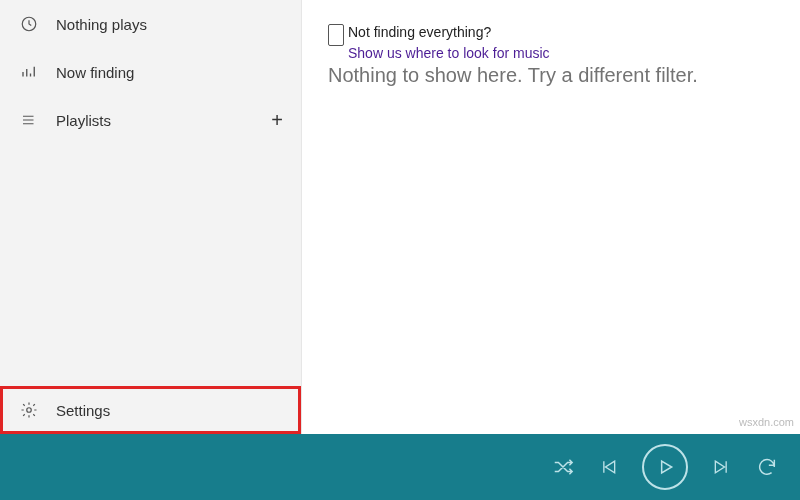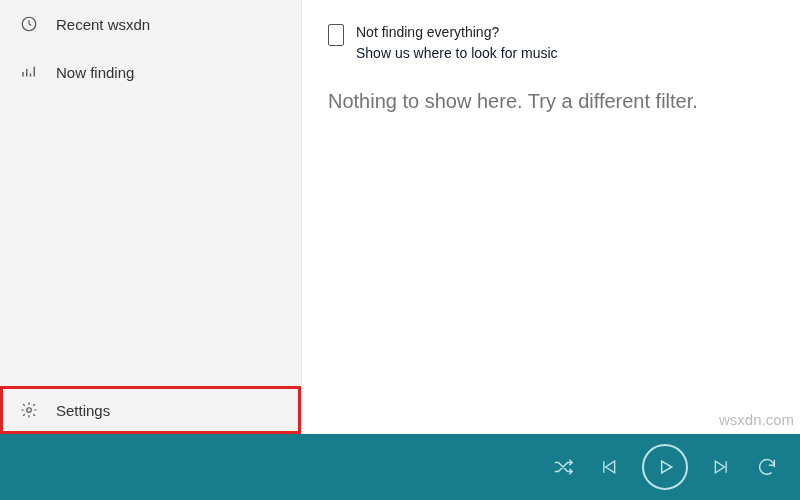--- a/index.html
+++ b/index.html
@@ -8,54 +8,63 @@
     .main { display: flex; flex: 1; background: #fff; }
     .sidebar { width: 302px; background: #f3f3f3; display: flex; flex-direction: column; border-right: 1px solid #e6e6e6; }
     .nav-top { flex: 0 0 auto; }
     .nav-spacer { flex: 1; }
     .nav-item { display: flex; align-items: center; height: 48px; padding: 0 18px; color: #333; font-size: 15px; cursor: pointer; }
     .nav-item .icon { width: 22px; display: flex; align-items: center; justify-content: center; color: #555; }
     .nav-item .lbl { margin-left: 16px; }
     .nav-item .plus { margin-left: auto; font-size: 20px; color: #333; }
     .highlight { outline: 3px solid #e02424; outline-offset: -3px; margin-top: 24px; }
     .content { flex: 1; padding: 22px 26px; color: #222; }
-    .hint { display: flex; align-items: flex-start; gap: 12px; margin-bottom: 26px; }
+    .hint { display: flex; align-items: flex-start; gap: 4px; }
     .hint-icon { width: 16px; height: 22px; border: 1.5px solid #555; border-radius: 2px; margin-top: 2px; }
     .hint-text { font-size: 14px; line-height: 1.5; }
-    .hint-link { color: #0f172a; }
+    .hint-link { color: #4c1d95; }
     .empty { font-size: 20px; color: #737373; }
     .player { height: 66px; background: #177d8c; display: flex; align-items: center; justify-content: flex-end; padding: 0 22px; gap: 24px; color: #cfeef2; }
     .pbtn { display: flex; align-items: center; justify-content: center; cursor: pointer; opacity: 0.9; }
     .play-circle { width: 46px; height: 46px; border: 2px solid #cfeef2; border-radius: 50%; display: flex; align-items: center; justify-content: center; }
     svg { display: block; }
-    .watermark { position: fixed; right: 6px; bottom: 72px; font-size: 15px; color: #bbb; }
+    .watermark { position: fixed; right: 6px; bottom: 72px; font-size: 11px; color: #bbb; }
   </style>
 </head>
 <body>
 
 <div class="app">
   <div class="main">
     <div class="sidebar">
       <div class="nav-top">
         <div class="nav-item">
           <span class="icon">
             <svg width="18" height="18" viewBox="0 0 24 24" fill="none" stroke="currentColor" stroke-width="1.6">
                 <circle cx="12" cy="12" r="9"></circle>
                 <path d="M12 7v5l3 2"></path>
               </svg>
           </span>
-          <span class="lbl">Recent wsxdn</span>
+          <span class="lbl">Nothing plays</span>
         </div>
         <div class="nav-item">
           <span class="icon">
             <svg width="18" height="18" viewBox="0 0 24 24" fill="none" stroke="currentColor" stroke-width="1.8">
                 <path d="M4 18v-6M9 18V8M14 18v-4M19 18V5"></path>
               </svg>
           </span>
           <span class="lbl">Now finding</span>
+        </div>
+        <div class="nav-item">
+          <span class="icon">
+            <svg width="18" height="18" viewBox="0 0 24 24" fill="none" stroke="currentColor" stroke-width="1.6">
+                <path d="M4 7h14M4 12h14M4 17h14"></path>
+              </svg>
+          </span>
+          <span class="lbl">Playlists</span>
+          <span class="plus">+</span>
         </div>
       </div>
       <div class="nav-spacer"></div>
       <div class="nav-item highlight">
         <span class="icon">
           <svg width="18" height="18" viewBox="0 0 24 24" fill="none" stroke="currentColor" stroke-width="1.6">
               <circle cx="12" cy="12" r="3"></circle>
               <path d="M12 2v3M12 19v3M4.2 4.2l2.1 2.1M17.7 17.7l2.1 2.1M2 12h3M19 12h3M4.2 19.8l2.1-2.1M17.7 6.3l2.1-2.1"></path>
             </svg>
         </span>

